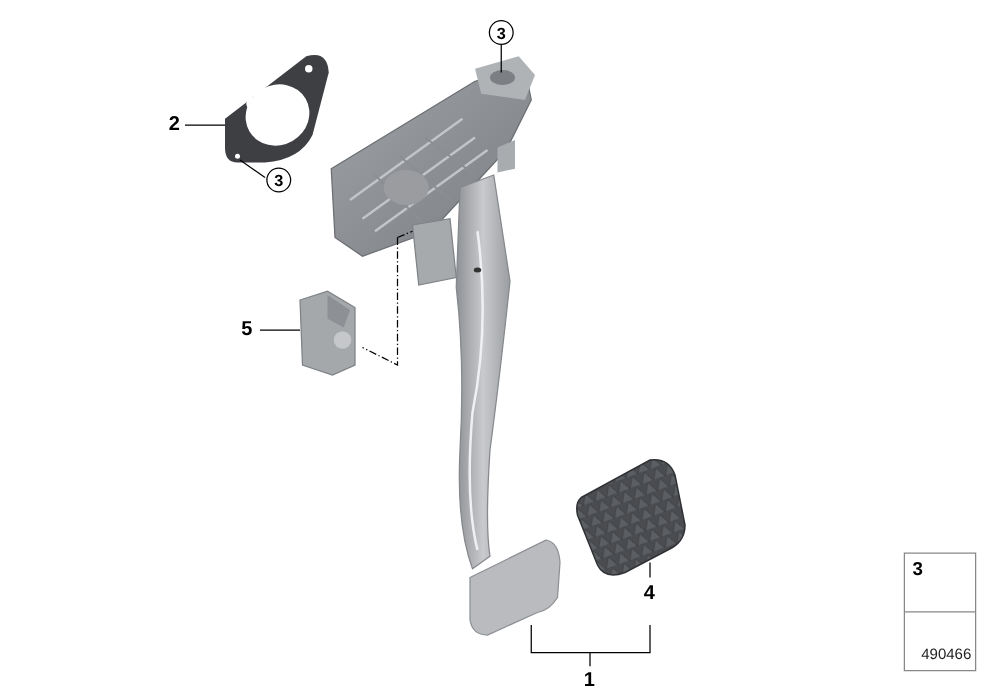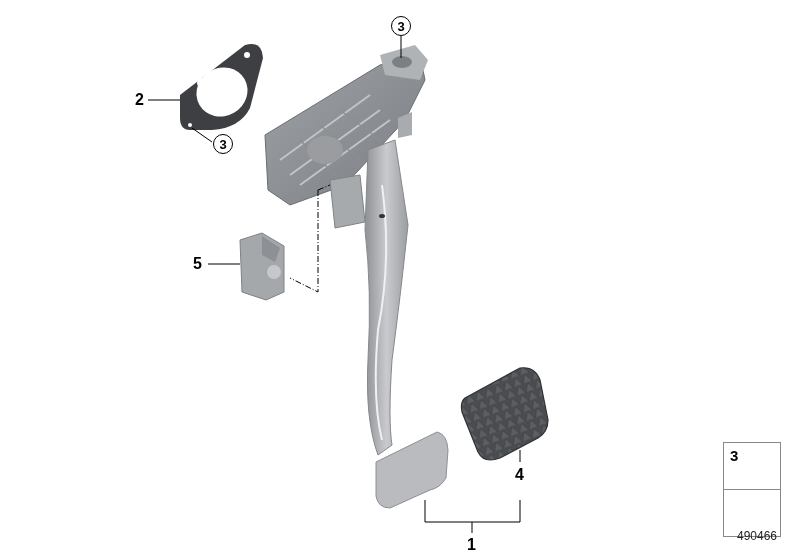--- a/index.html
+++ b/index.html
@@ -4,21 +4,21 @@
 <style>
   html, body { margin:0; padding:0; background:#ffffff; }
   body { width:800px; height:560px; position:relative; overflow:hidden; font-family:"Liberation Sans", sans-serif; }
   #diagram { position:absolute; left:0; top:0; width:800px; height:560px; }
   .callout-num { position:absolute; font-weight:bold; font-size:16px; color:#000; font-family:"Liberation Sans", sans-serif; line-height:1; }
   .circle-callout { position:absolute; width:20px; height:20px; border:1.5px solid #000; border-radius:50%; background:#fff; display:flex; align-items:center; justify-content:center; font-weight:bold; font-size:13px; color:#000; box-sizing:border-box; }
   .legend-box { position:absolute; left:723px; top:442px; width:56px; border:1px solid #888; background:#fff; }
   .legend-cell { height:46px; position:relative; border-bottom:1px solid #888; }
   .legend-cell:last-child { border-bottom:none; }
   .legend-num { position:absolute; left:6px; top:4px; font-weight:bold; font-size:15px; }
-  .image-id { position:absolute; left:737px; top:529px; font-size:12px; color:#222; }
+  .image-id { position:absolute; left:737px; top:516px; font-size:12px; color:#222; }
 </style>
 </head>
 <body>
 
 <div id="diagram">
   <svg width="800" height="560" viewBox="0 0 800 560" xmlns="http://www.w3.org/2000/svg">
     <defs>
       <linearGradient id="metal" x1="0" y1="0" x2="1" y2="0">
         <stop offset="0" stop-color="#8e9195"></stop>
         <stop offset="0.5" stop-color="#c9cacd"></stop>

